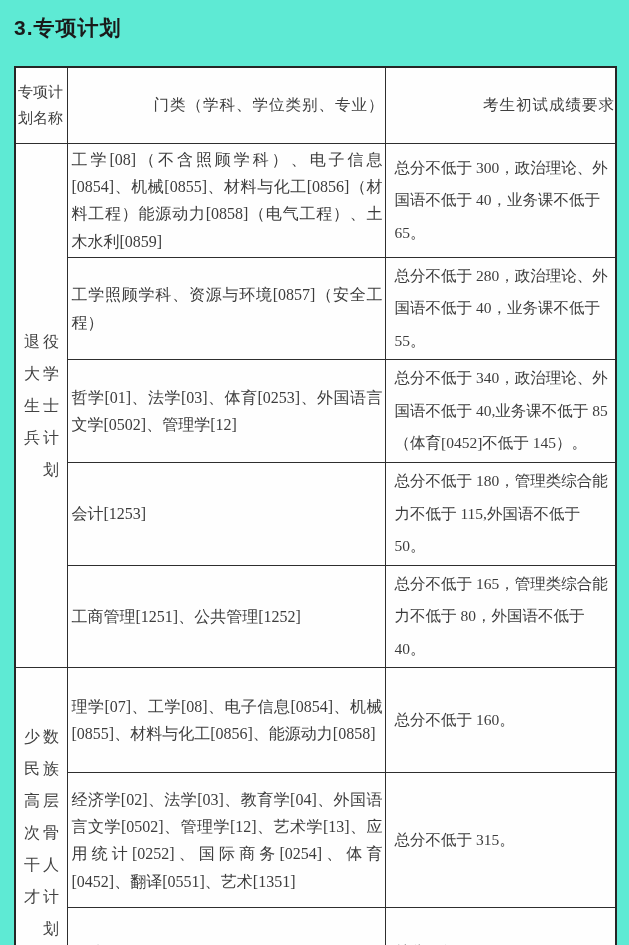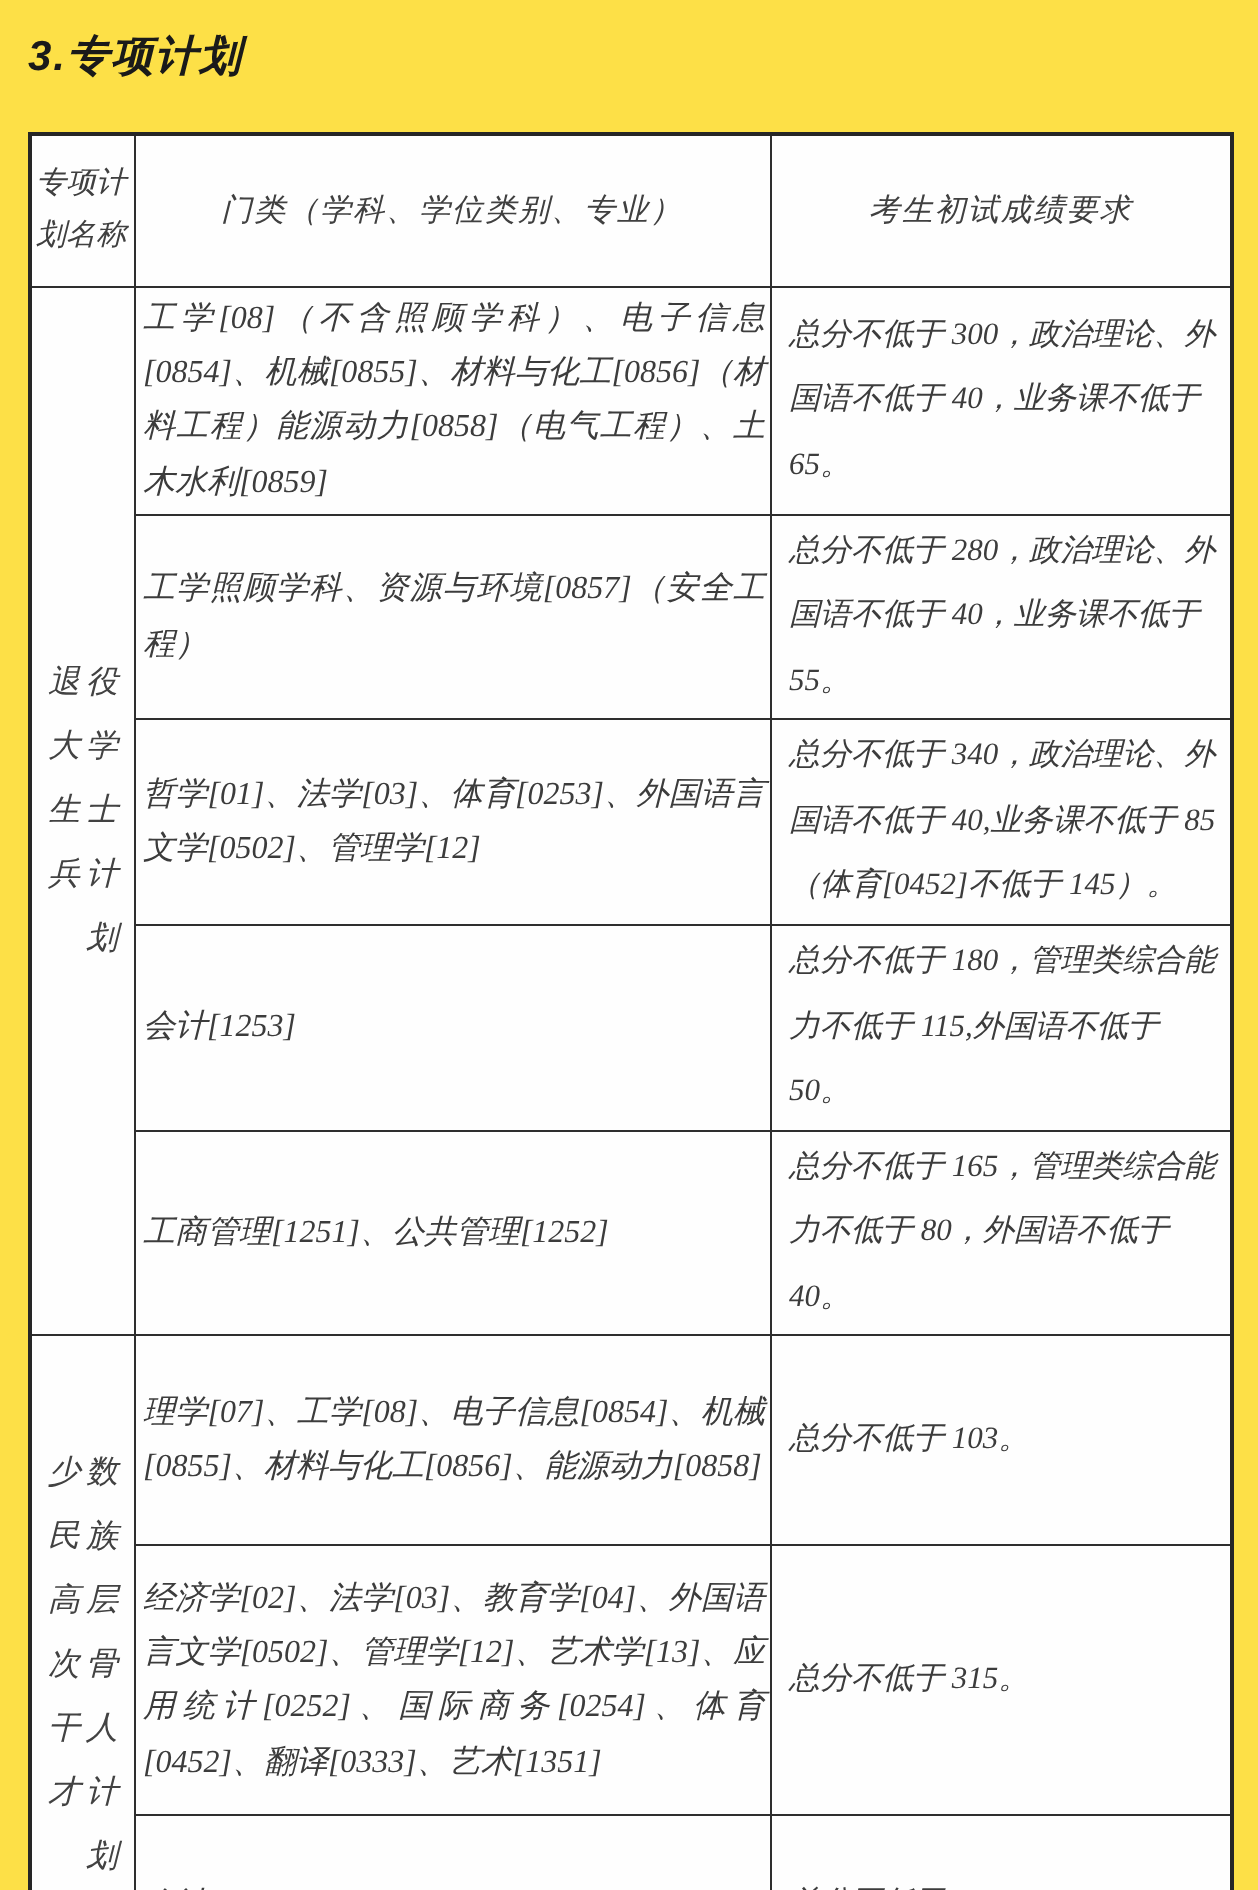--- a/index.html
+++ b/index.html
@@ -6,23 +6,22 @@
   html, body {
     width: 629px;
     background: #ffffff;
     font-family: "Liberation Serif", "DejaVu Serif", serif;
     color: #3c3c3c;
   }
   .page {
     position: relative;
     width: 629px;
     height: 945px;
-    background: #fde047;
+    background: #5eead4;
     overflow: hidden;
-    font-style: italic;
   }
   .doc-title {
     position: absolute;
     left: 14px;
     top: 14px;
     font-family: "Liberation Sans", "DejaVu Sans", sans-serif;
     font-weight: bold;
     font-size: 21px;
     color: #1a1a1a;
     letter-spacing: 1px;
@@ -44,21 +43,21 @@
   th.hdr-plan {
     font-size: 15px;
     text-align: left;
     padding: 12px 2px;
     line-height: 1.7;
     height: 49px;
     color: #404040;
   }
   th.hdr-cat, th.hdr-req {
     font-size: 15.5px;
-    text-align: center;
+    text-align: right;
     color: #404040;
     letter-spacing: 1px;
   }
   td.plan-cell {
     text-align: center;
     padding: 2px 6px;
     font-size: 16px;
     line-height: 2.0;
     letter-spacing: 3px;
     color: #424242;
@@ -126,24 +125,24 @@
     <tr style="height:88px;">
       <td class="cat-cell">工商管理[1251]、公共管理[1252]</td>
       <td class="req-cell">总分不低于 165，管理类综合能力不低于 80，外国语不低于 40。</td>
     </tr>
 
     <tr style="height:105px;">
       <td class="plan-cell" rowspan="3">
         <span class="vwrap">少数民族高层次骨干人才计划</span>
       </td>
       <td class="cat-cell">理学[07]、工学[08]、电子信息[0854]、机械[0855]、材料与化工[0856]、能源动力[0858]</td>
-      <td class="req-cell">总分不低于 103。</td>
+      <td class="req-cell">总分不低于 160。</td>
     </tr>
     <tr style="height:135px;">
-      <td class="cat-cell">经济学[02]、法学[03]、教育学[04]、外国语言文学[0502]、管理学[12]、艺术学[13]、应用统计[0252]、国际商务[0254]、体育[0452]、翻译[0333]、艺术[1351]</td>
+      <td class="cat-cell">经济学[02]、法学[03]、教育学[04]、外国语言文学[0502]、管理学[12]、艺术学[13]、应用统计[0252]、国际商务[0254]、体育[0452]、翻译[0551]、艺术[1351]</td>
       <td class="req-cell">总分不低于 315。</td>
     </tr>
     <tr style="height:90px;">
       <td class="cat-cell">会计[1253]</td>
       <td class="req-cell">总分不低于 210。</td>
     </tr>
   </tbody>
     </table>
 </div>
 

